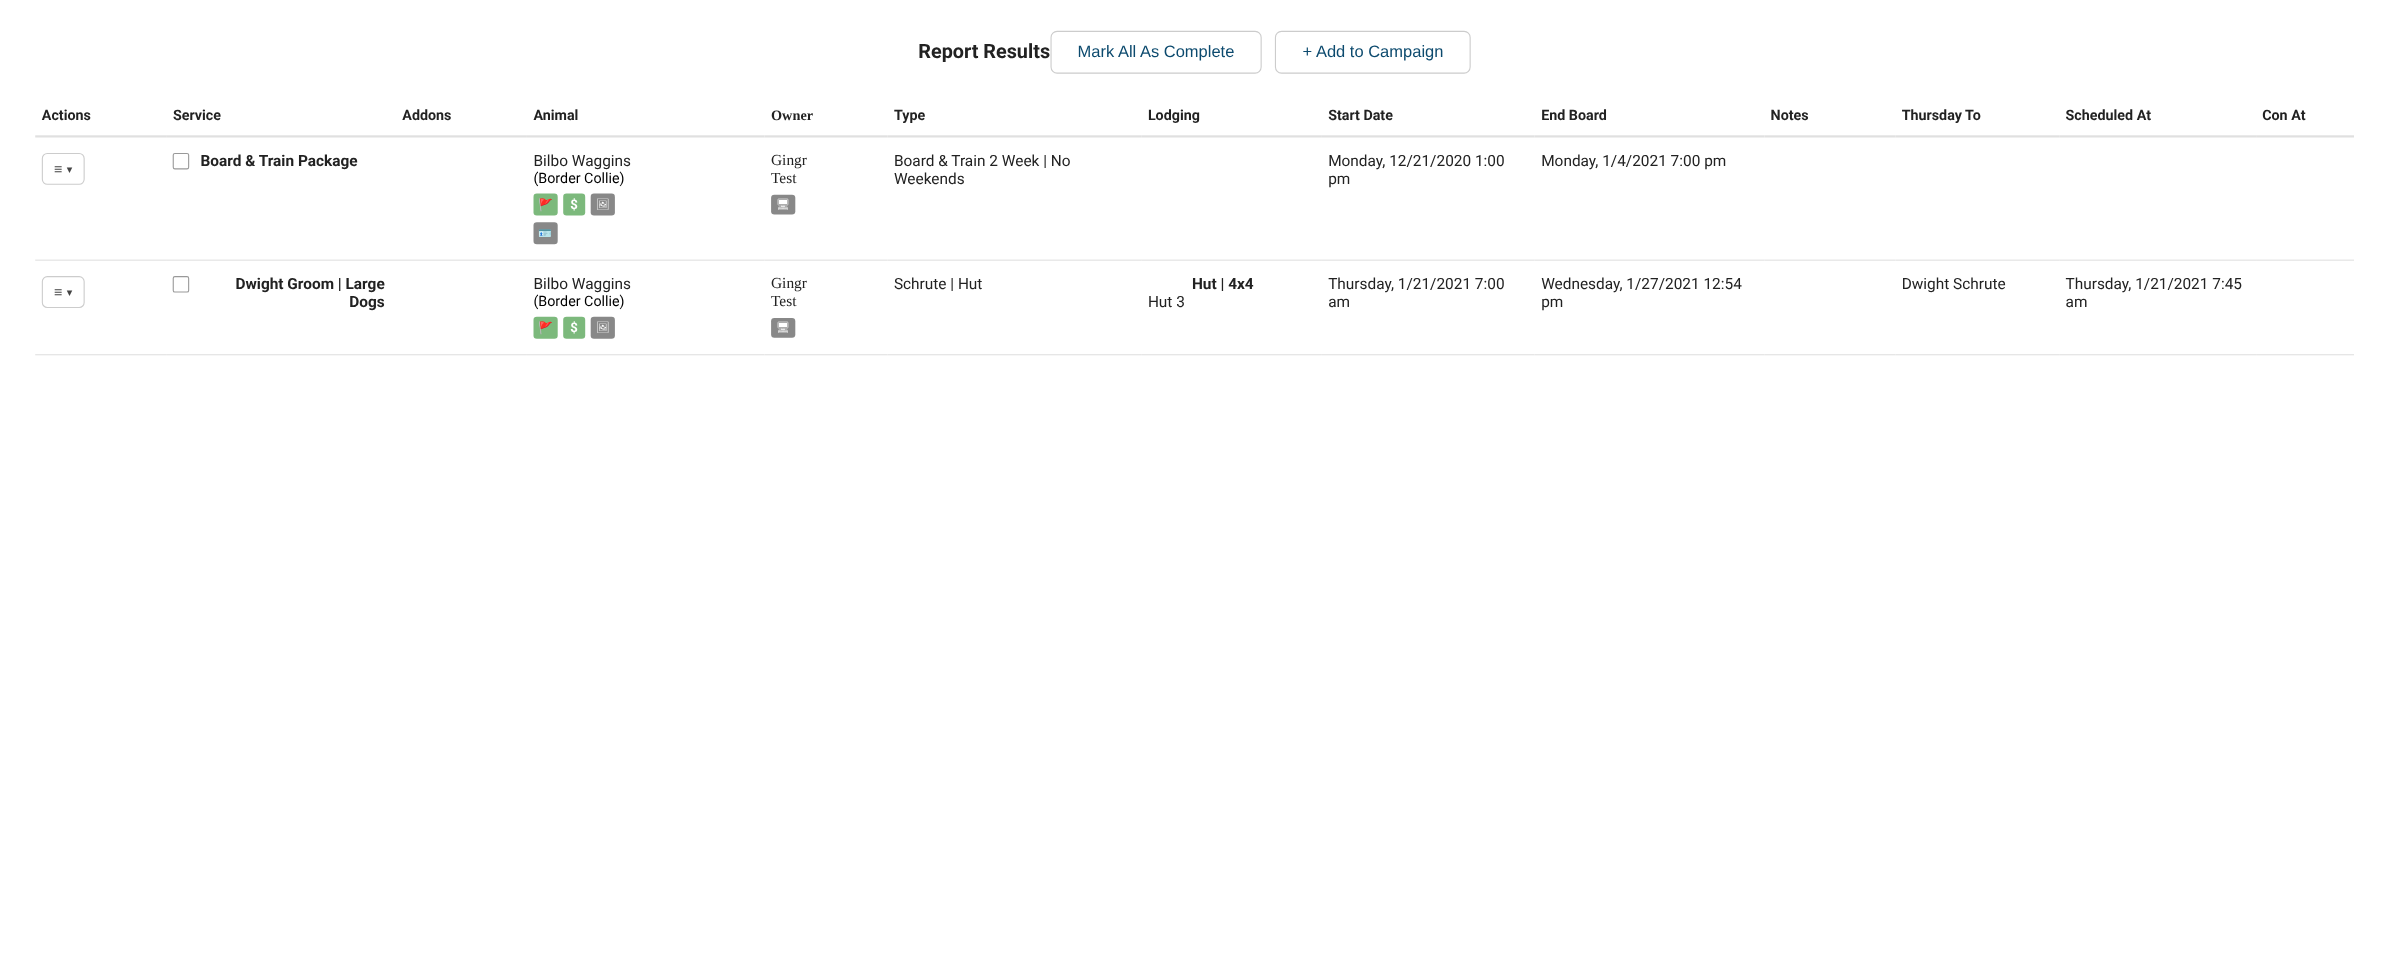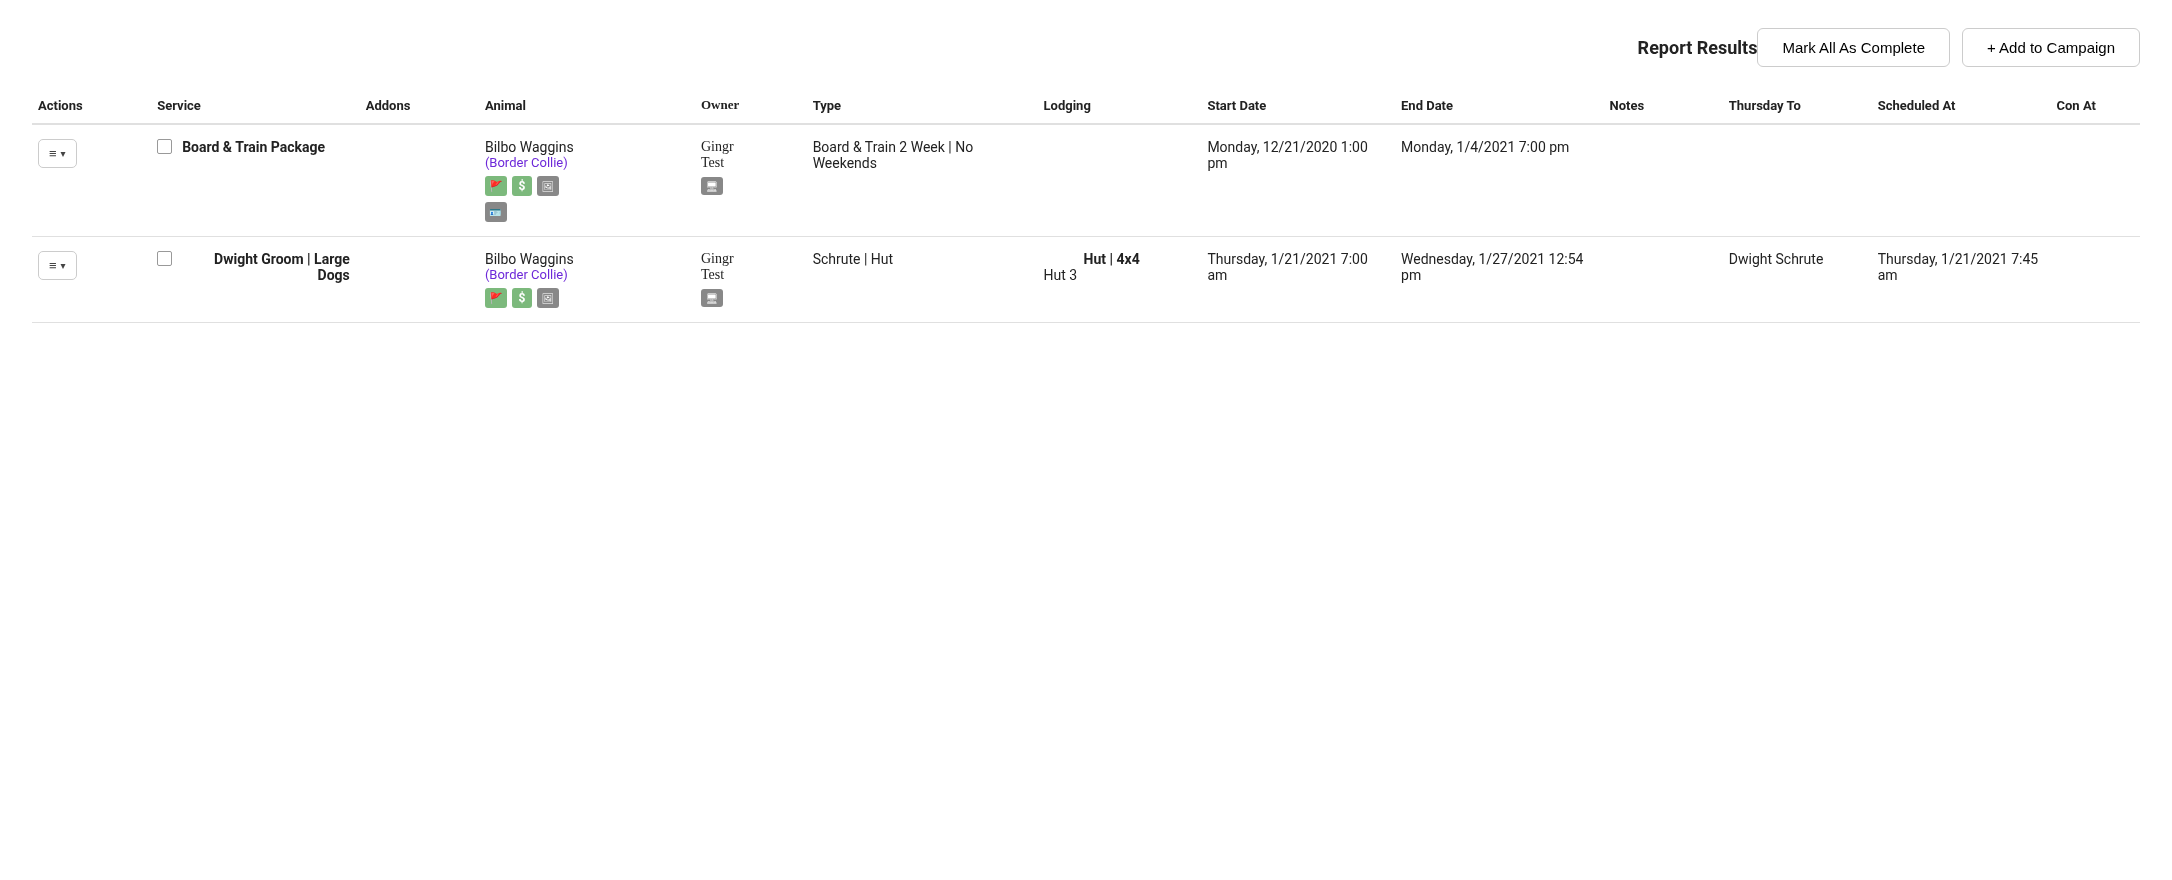--- a/index.html
+++ b/index.html
@@ -9,40 +9,40 @@
       color: #222;
       font-size: 15px;
     }
     .page-wrapper {
       padding: 28px 32px;
       max-width: 2172px;
     }
     .header-row {
       display: flex;
       align-items: center;
-      justify-content: flex-end;
+      justify-content: center;
       margin-bottom: 20px;
     }
     .report-title {
       font-size: 18px;
       font-weight: 700;
     }
     .header-buttons {
       display: flex;
       gap: 12px;
     }
     .btn {
       padding: 10px 24px;
       border-radius: 6px;
       border: 1.5px solid #ccc;
       background: #fff;
       font-size: 15px;
       cursor: pointer;
       font-weight: 400;
-      color: #000000;
+      color: #0c4a6e;
     }
     .search-row {
       margin-bottom: 20px;
     }
     .search-input {
       width: 100%;
       padding: 12px 18px;
       border: 1.5px solid #d0d0d0;
       border-radius: 6px;
       font-size: 15px;
@@ -80,21 +80,21 @@
       border-radius: 5px;
       background: #fff;
       cursor: pointer;
       font-size: 13px;
       color: #444;
     }
     .actions-btn .chevron { font-size: 10px; }
     .checkbox { width: 15px; height: 15px; border: 1.5px solid #999; border-radius: 2px; display: inline-block; vertical-align: middle; margin-right: 6px; }
     .service-name { font-weight: 700; font-size: 14px; }
     .animal-name { font-size: 14px; }
-    .animal-breed { font-size: 13px; color: #6d28d9; }
+    .animal-breed { font-size: 13px; color: #000000; }
     .icon-row {
       display: flex;
       align-items: center;
       gap: 5px;
       margin-top: 6px;
     }
     .icon-flag {
       display: inline-flex;
       align-items: center;
       justify-content: center;
@@ -184,21 +184,21 @@
     <thead>
       <tr>
         <th class="col-actions">Actions</th>
         <th class="col-service">Service</th>
         <th class="col-addons">Addons</th>
         <th class="col-animal">Animal</th>
         <th class="col-owner">Owner</th>
         <th class="col-type">Type</th>
         <th class="col-lodging">Lodging</th>
         <th class="col-start">Start Date</th>
-        <th class="col-end">End Date</th>
+        <th class="col-end">End Board</th>
         <th class="col-notes">Notes</th>
         <th class="col-assigned">Thursday To</th>
         <th class="col-scheduled">Scheduled At</th>
         <th class="col-con">Con At</th>
       </tr>
     </thead>
     <tbody>
 
       <tr class="data-row">
         <td class="col-actions">

